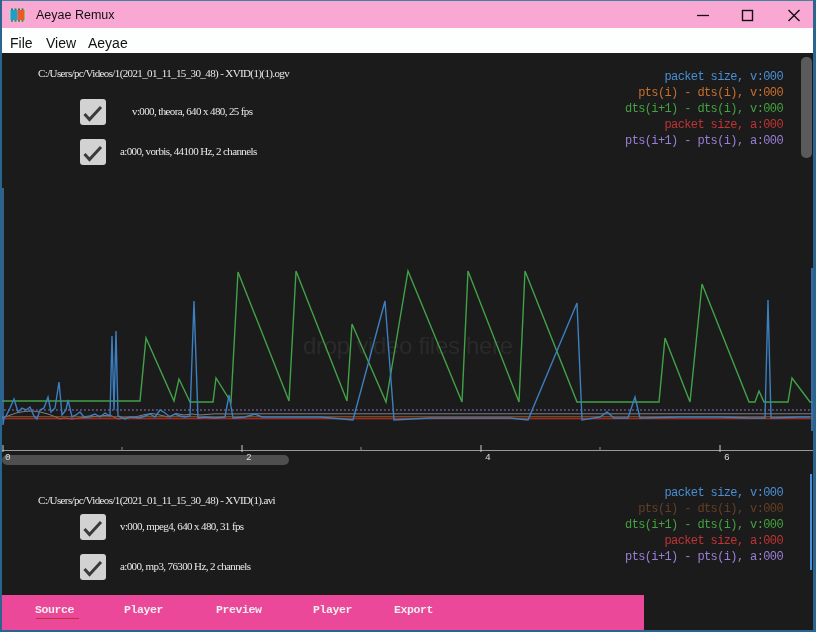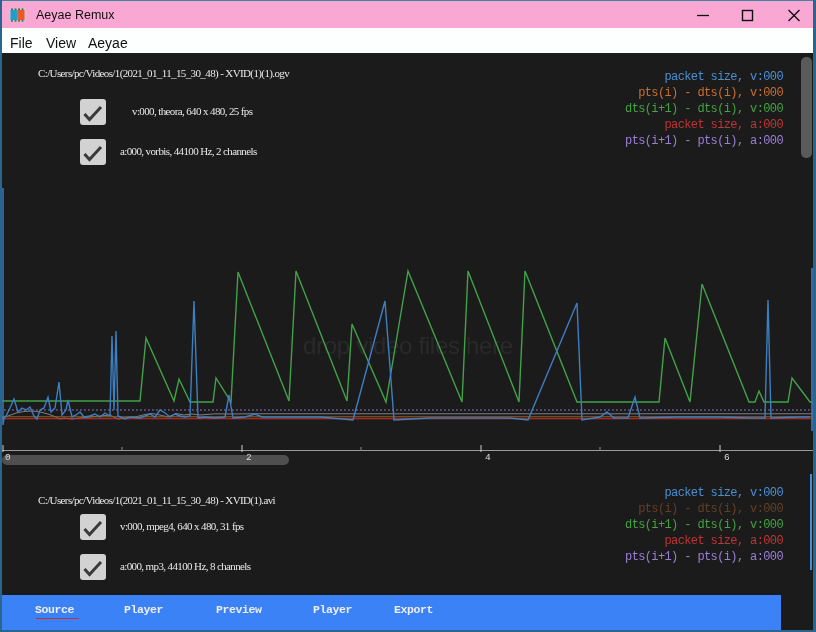--- a/index.html
+++ b/index.html
@@ -16,21 +16,21 @@
   .menuitem{position:absolute;top:7px;font-size:14px;color:#111;}
   #title{left:34px;top:7px;font-size:12.5px;color:#111;}
   .winbtn{position:absolute;top:0;}
   
   .dtext{position:absolute;color:#e8e8e8;font-family:Liberation Serif, serif;
          font-size:11px;letter-spacing:-0.62px;white-space:pre;}
   .legend{position:absolute;right:33px;text-align:right;font-family:"Liberation Mono",monospace;
           font-size:12px;letter-spacing:-0.62px;white-space:pre;}
   .cb{position:absolute;left:80px;width:26px;height:26px;background:#d2d2d2;border-radius:3px;}
   .cb svg{position:absolute;left:0;top:0;}
-  #tabbar{left:2px;top:595px;width:779px;height:35px;background:#3b82f6;}
+  #tabbar{left:2px;top:595px;width:642px;height:35px;background:#ec4899;}
   .tab{position:absolute;top:8px;font-family:"Liberation Mono",monospace;font-weight:bold;
        font-size:11.5px;letter-spacing:-0.4px;color:#eee;}
   #srcline{position:absolute;left:34px;top:22.5px;width:43px;height:1.5px;background:#bf3434;}
   #watermark{position:absolute;left:303px;top:332px;font-size:24px;color:#2a2a2a;letter-spacing:-0.3px;}
   #bandicam{position:absolute;right:5px;top:23px;font-size:8px;font-weight:bold;
             color:rgba(30,60,98,0.95);letter-spacing:0.4px;text-shadow:0 0 1px rgba(70,110,160,0.5);margin-top:24px;}
   #vscroll{left:801px;top:57px;width:11px;height:101px;background:#5a5a5a;border-radius:5px;}
 </style>
 </head>
 <body>
@@ -148,21 +148,21 @@
     <svg width="26" height="26">
       <path d="M 4.5,15 L 9.5,20.5 L 21,8" fill="none" stroke="#3a3a3a" stroke-width="3"></path>
     </svg>
   </div>
  <div class="dtext" style="left:120px;top:520px;">v:000, mpeg4, 640 x 480, 31 fps</div>
  <div class="cb" style="top:554px;">
     <svg width="26" height="26">
       <path d="M 4.5,15 L 9.5,20.5 L 21,8" fill="none" stroke="#3a3a3a" stroke-width="3"></path>
     </svg>
   </div>
- <div class="dtext" style="left:120px;top:560px;">a:000, mp3, 44100 Hz, 8 channels</div>
+ <div class="dtext" style="left:120px;top:560px;">a:000, mp3, 76300 Hz, 2 channels</div>
 
  <div class="abs" style="left:810px;top:474px;width:2px;height:96px;background:#4a90d8;"></div>
 
  <div class="abs" id="tabbar">
    <div class="tab" style="left:33px;">Source</div>
    <div class="tab" style="left:122px;">Player</div>
    <div class="tab" style="left:214px;">Preview</div>
    <div class="tab" style="left:311px;">Player</div>
    <div class="tab" style="left:392px;">Export</div>
    <div id="srcline"></div>

